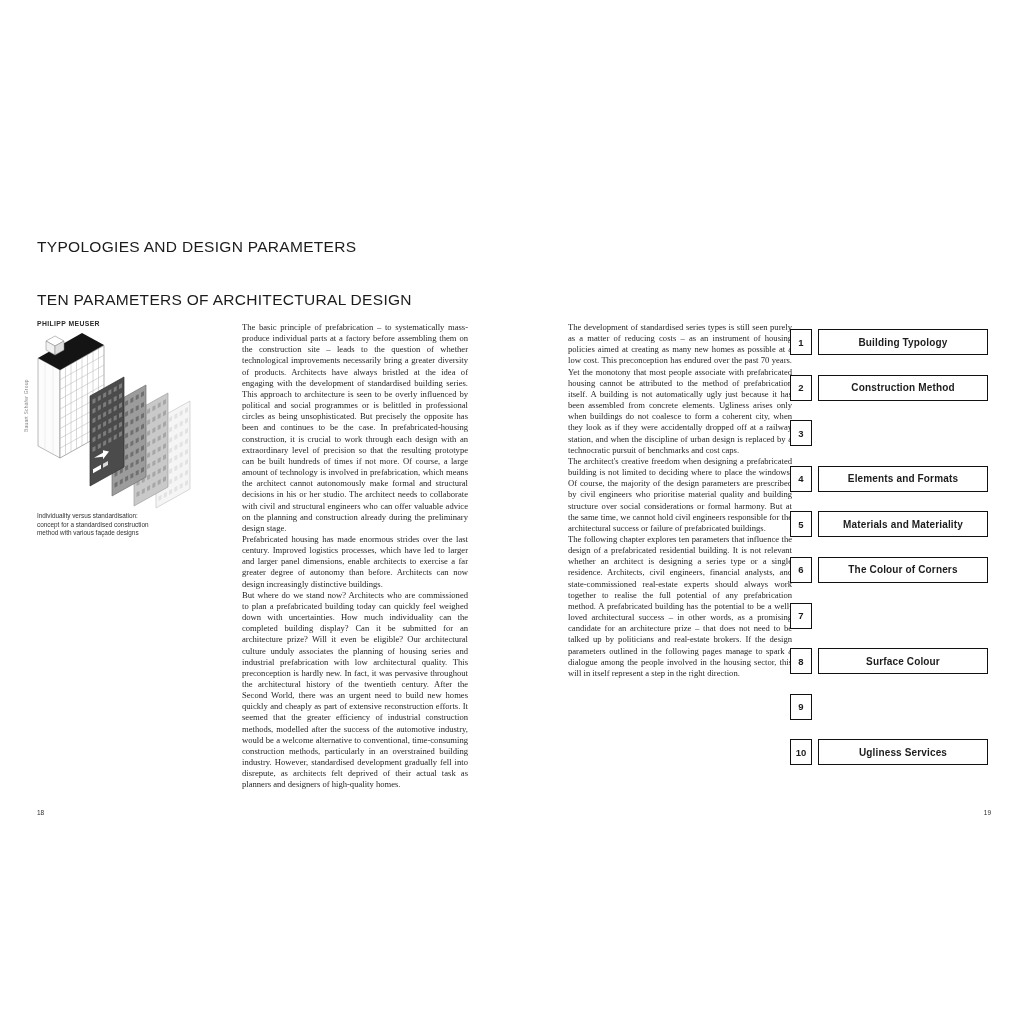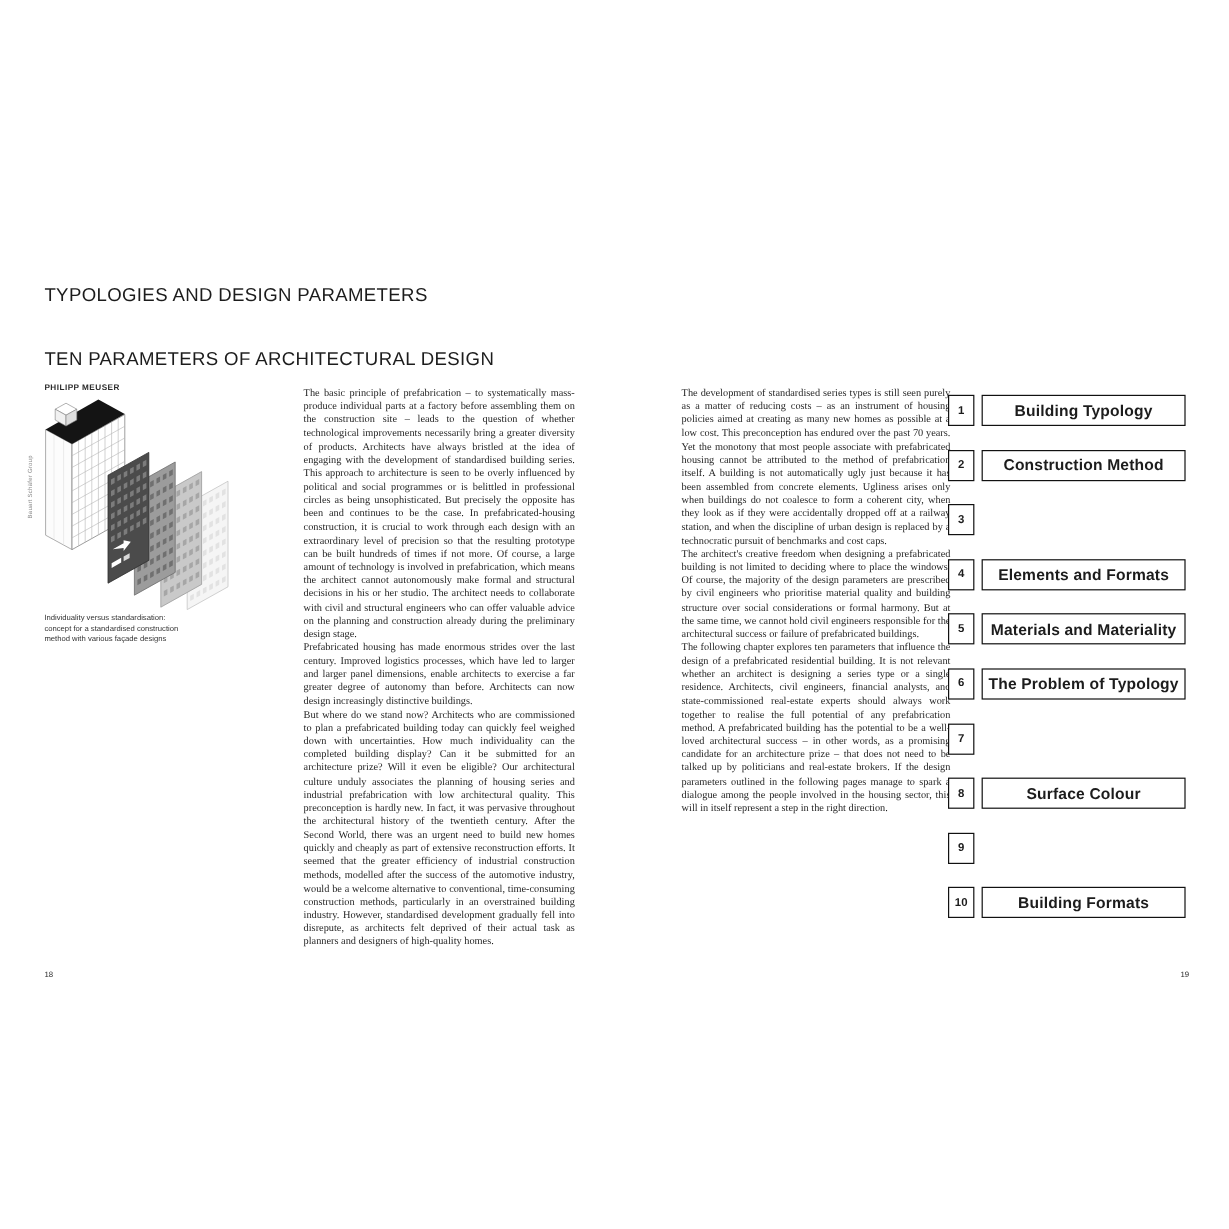--- a/index.html
+++ b/index.html
@@ -15,31 +15,31 @@
 
   
   #figure-wrap{left:28px;top:310px;width:205px;height:200px;}
   #figure-credit{left:23px;top:432px;width:85px;font-size:5px;color:#8a8a8a;
       transform:rotate(-90deg);transform-origin:top left;letter-spacing:.2px;white-space:nowrap;}
   #figure-caption{left:37px;top:512px;width:190px;font-size:6.4px;line-height:8.6px;color:#333;}
 
   
   .body-col{top:322px;width:226px;font-family:"Liberation Serif",serif;
       font-size:8.6px;line-height:11.15px;text-align:justify;color:#1f1f1f;}
-  #col-left{left:253px;}
+  #col-left{left:242px;}
   #col-right{left:568px;width:224px;}
   .body-col p{margin:0;}
 
   
   #param-list{left:790px;top:329px;}
   .param-row{display:flex;align-items:stretch;margin-bottom:19.6px;height:26px;}
   .num-box{width:22px;border:1.8px solid #111;display:flex;align-items:center;justify-content:center;
       font-size:9.5px;font-weight:bold;box-sizing:border-box;height:26px;background:#fff;}
   .label-box{width:170px;margin-left:6px;border:1.8px solid #111;display:flex;align-items:center;
-      justify-content:center;font-size:13px;font-weight:bold;letter-spacing:.15px;
+      justify-content:center;font-size:10px;font-weight:bold;letter-spacing:.15px;
       box-sizing:border-box;height:26px;background:#fff;}
 
   
   .folio{top:809px;font-size:6.5px;color:#2a2a2a;}
   #folio-left{left:37px;}
   #folio-right{right:33px;text-align:right;}
 </style>
 </head>
 <body>
 
@@ -325,32 +325,32 @@
   <div class="param-row">
     <div class="num-box">4</div>
     <div class="label-box">Elements and Formats</div>
   </div>
   <div class="param-row">
     <div class="num-box">5</div>
     <div class="label-box">Materials and Materiality</div>
   </div>
   <div class="param-row">
     <div class="num-box">6</div>
-    <div class="label-box">The Problem of Typology</div>
+    <div class="label-box">The Colour of Corners</div>
   </div>
   <div class="param-row">
     <div class="num-box">7</div>
   </div>
   <div class="param-row">
     <div class="num-box">8</div>
     <div class="label-box">Surface Colour</div>
   </div>
   <div class="param-row">
     <div class="num-box">9</div>
   </div>
   <div class="param-row">
     <div class="num-box">10</div>
-    <div class="label-box">Building Formats</div>
+    <div class="label-box">Ugliness Services</div>
   </div>
 </div>
 
 <div class="abs folio" id="folio-left">18</div>
 <div class="abs folio" id="folio-right">19</div>
 
 </body></html>

